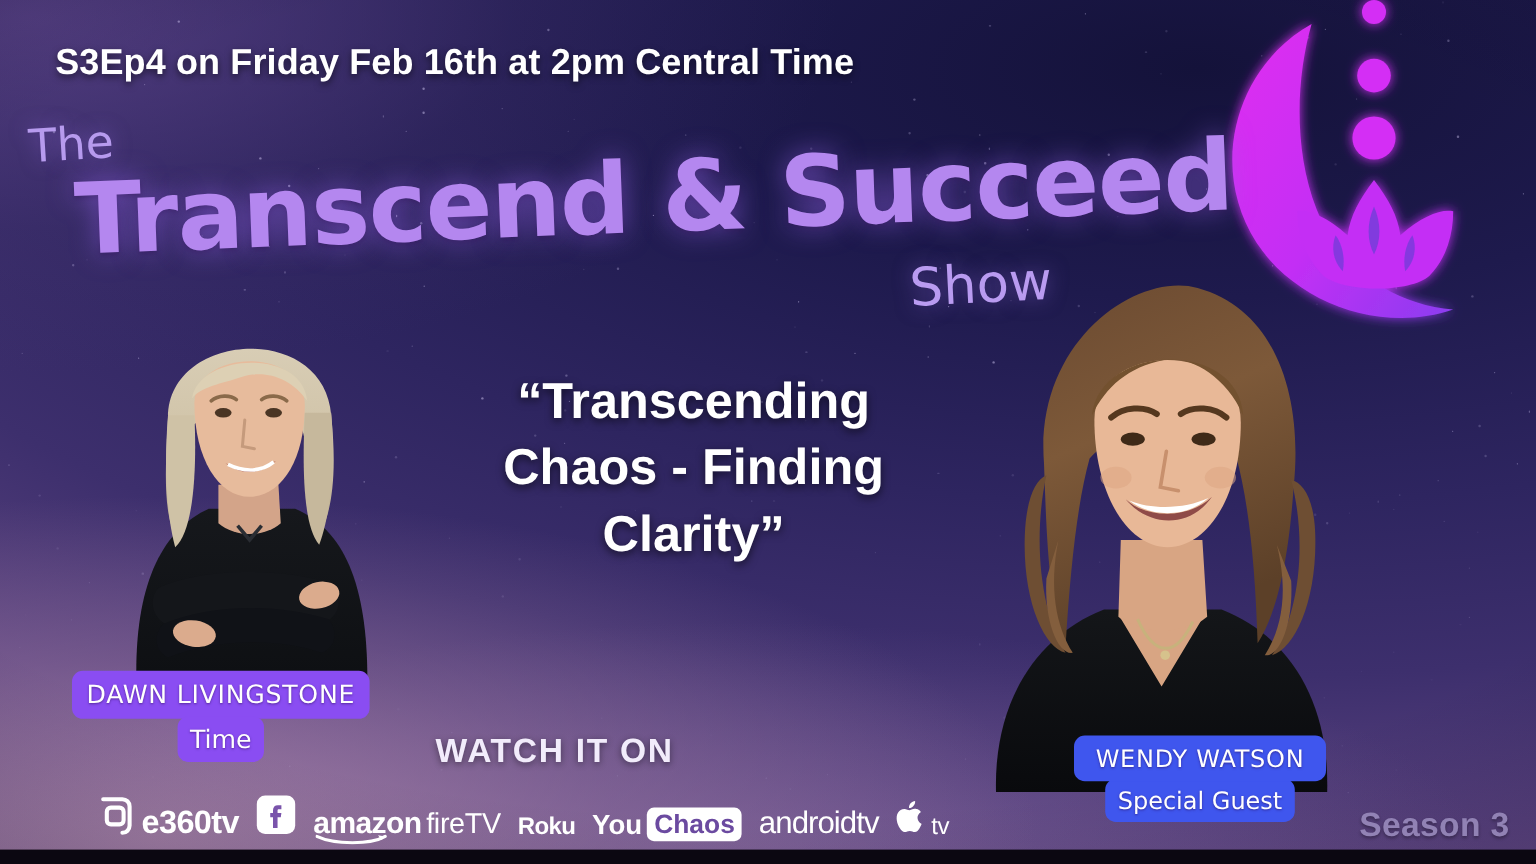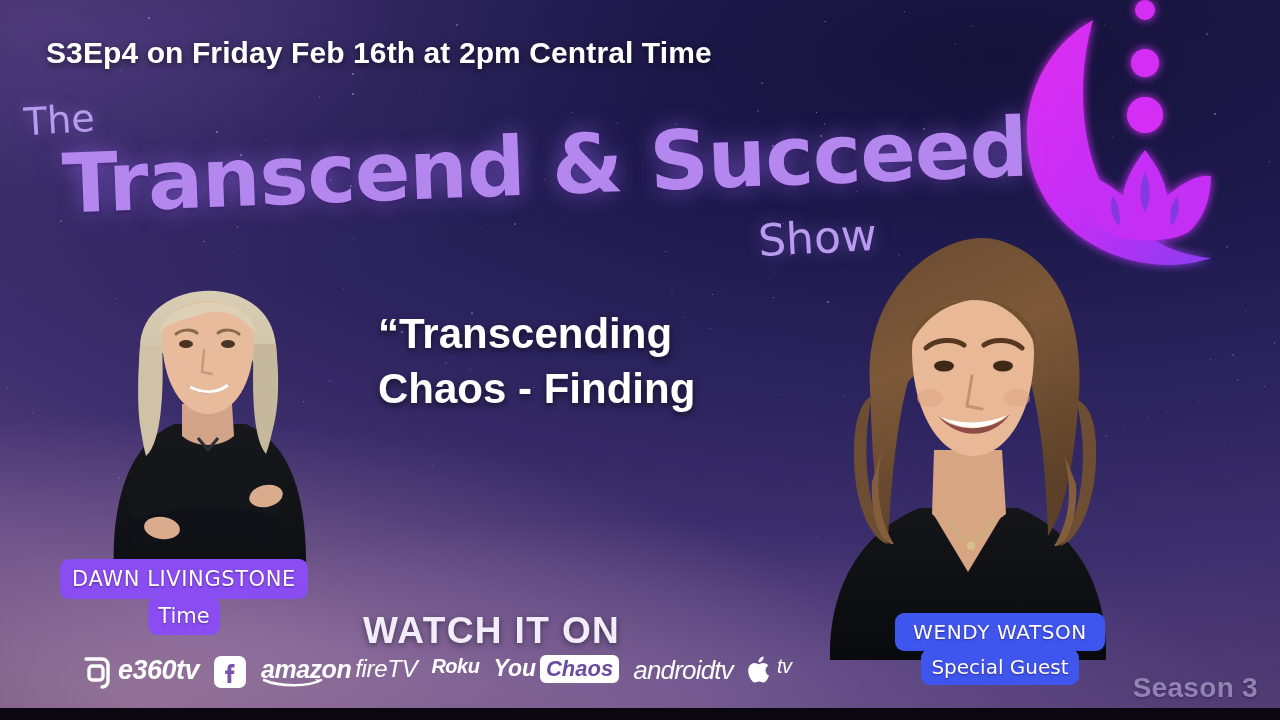--- a/index.html
+++ b/index.html
@@ -76,21 +76,21 @@
     transform:rotate(-3deg);
     text-shadow:0 0 16px rgba(150,110,225,.5);
   }
 
   
   .emblem{position:absolute; left:985px; top:-10px; width:300px; height:290px;}
 
   
   .ep-title{
     position:absolute; left:378px; top:306px; width:400px;
-    text-align:left; color:#ffffff;
+    text-align:center; color:#ffffff;
     font-size:42px; font-weight:bold; line-height:1.32;
     text-shadow:0 3px 7px rgba(0,0,0,.6);
   }
 
   
   .person{position:absolute;}
   .person svg{display:block;}
 
   
   .badge{
@@ -114,30 +114,30 @@
     background:#3f56ee; font-size:20px; letter-spacing:.6px;
   }
   .badge-guest-role{
     left:921px; top:649px; width:158px; height:36px;
     background:#3f56ee; font-size:20px;
   }
 
   
   .watch-label{
     position:absolute; left:363px; top:610px;
-    font-size:37px; font-weight:bold; color:#f2ecfb;
+    font-size:28px; font-weight:bold; color:#f2ecfb;
     letter-spacing:1.4px;
     text-shadow:0 2px 6px rgba(0,0,0,.45);
   }
   .platforms{
     position:absolute; left:80px; top:655px;
     display:flex; align-items:center; gap:14px;
     height:46px; color:#ffffff;
   }
-  .plat{display:flex; align-items:flex-start; gap:4px; height:46px;font-style:italic;}
+  .plat{display:flex; align-items:flex-end; gap:4px; height:46px;}
 
   .e360-word{font-weight:bold; font-size:27px; letter-spacing:-.5px;}
   .amazon-word{font-size:25px; font-weight:bold; letter-spacing:-.5px;}
   .fire-word{font-size:24px; font-weight:normal; letter-spacing:-.3px;}
   .roku-word{font-weight:bold; font-size:20px; letter-spacing:-.5px;}
   .you-word{font-weight:bold; font-size:23px;}
   .tube-box{
     background:#ffffff; color:#6b4aa0; border-radius:6px;
     padding:1px 6px; font-weight:bold; font-size:22px;
   }
@@ -543,20 +543,21 @@
 
         <path d="M136 316 C150 348 168 348 182 318" stroke="#c7b27c" stroke-width="2.5" fill="none"></path>
         <circle cx="159" cy="346" r="4" fill="#d6c28c"></circle>
       </g>
     </svg>
   </div>
 
   <div class="ep-title">
     <div>“Transcending</div>
     <div>Chaos - Finding</div>
+    <div>Clarity”</div>
   </div>
 
   <div class="badge badge-host-name">DAWN LIVINGSTONE</div>
   <div class="badge badge-host-role">Time</div>
   <div class="badge badge-guest-role">Special Guest</div>
   <div class="badge badge-guest-name">WENDY WATSON</div>
 
   <div class="watch-label">WATCH IT ON</div>
 
   <div class="platforms">

